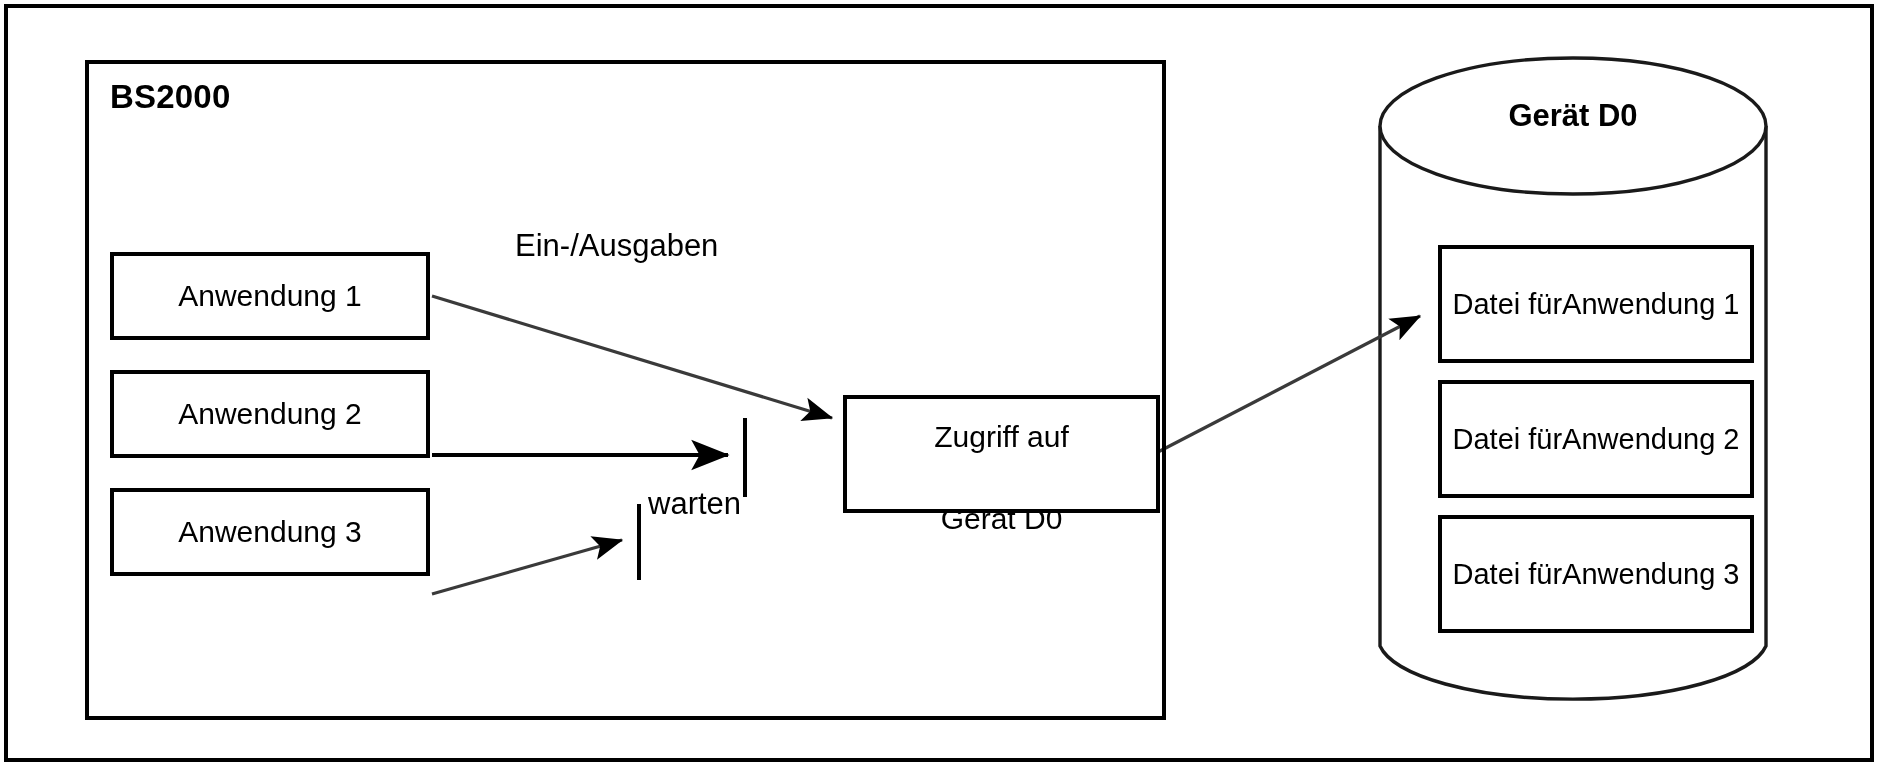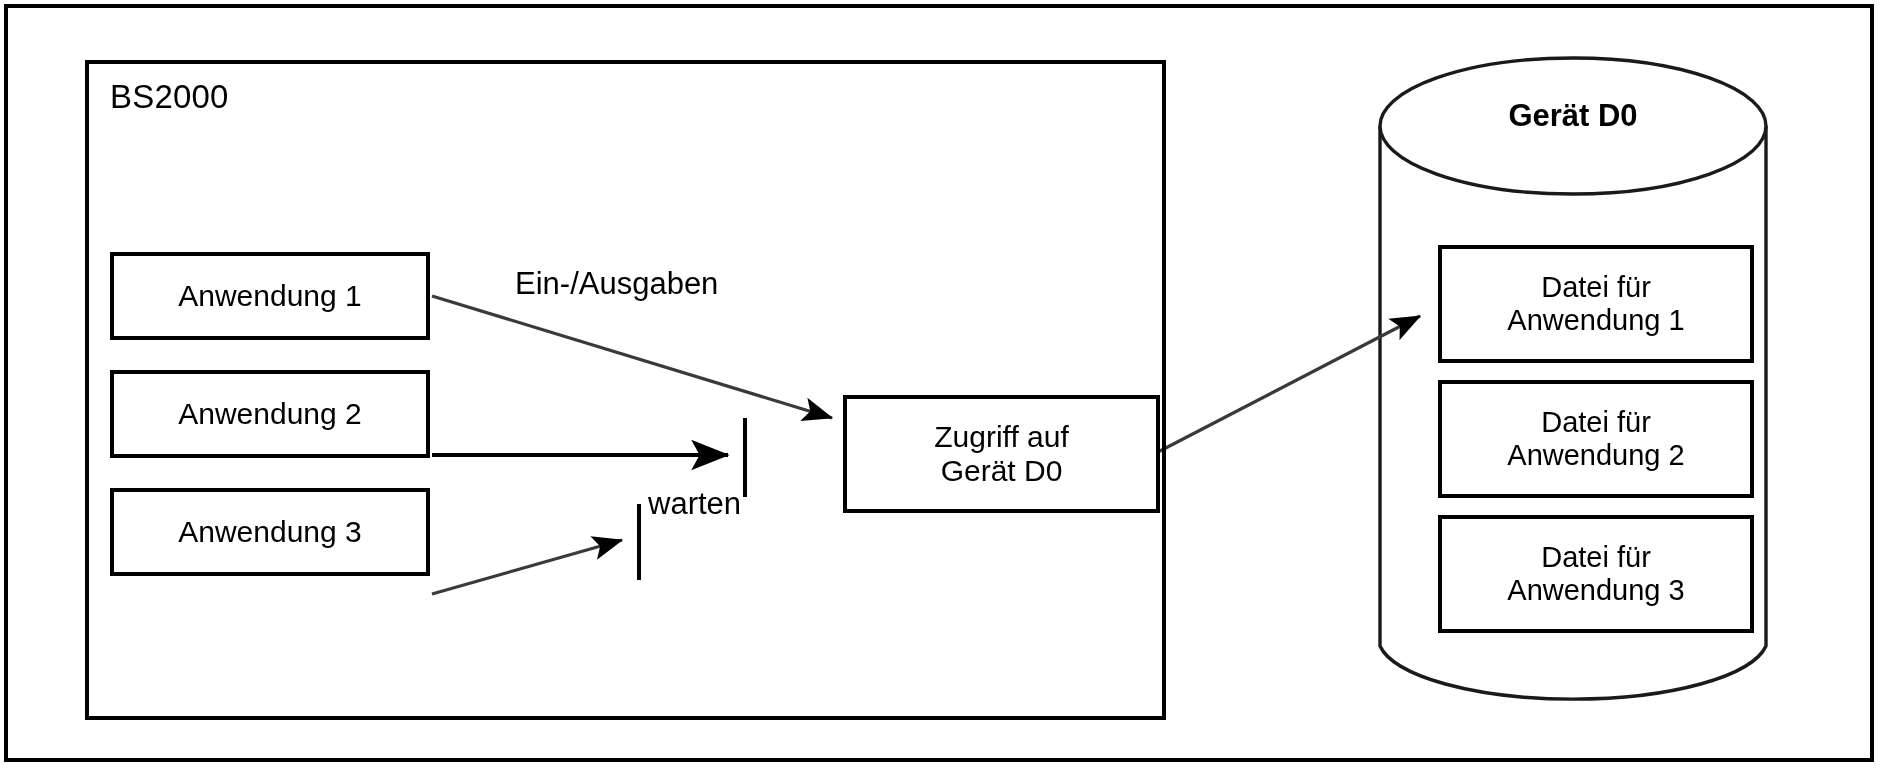--- a/index.html
+++ b/index.html
@@ -2,37 +2,37 @@
 <html><head>
 <meta charset="utf-8">
 <style>
   html,body{margin:0;padding:0;background:#ffffff;}
   body{font-family:"Liberation Sans",sans-serif;}
   #stage{position:relative;width:1888px;height:779px;background:#ffffff;overflow:hidden;}
   #svgroot{position:absolute;left:0;top:0;width:1888px;height:779px;}
   .txt{position:absolute;color:#000;text-align:center;line-height:1.18;white-space:pre-line;}
   .outer-frame{position:absolute;left:4px;top:4px;width:1870px;height:758px;border:4px solid #000;box-sizing:border-box;}
   .bs-frame{position:absolute;left:85px;top:60px;width:1081px;height:660px;border:4px solid #000;box-sizing:border-box;background:transparent;}
-  .bs-title{position:absolute;left:110px;top:78px;font-size:33px;font-weight:normal;letter-spacing:0.2px;text-align:left;}
+  .bs-title{position:absolute;left:110px;top:78px;font-size:33px;font-weight:bold;letter-spacing:0.2px;text-align:left;}
   .app-box{position:absolute;width:320px;height:88px;border:4px solid #000;box-sizing:border-box;background:#fff;
            display:flex;align-items:center;justify-content:center;font-size:30px;}
   .app1{left:110px;top:252px;}
   .app2{left:110px;top:370px;}
   .app3{left:110px;top:488px;}
   .zugriff-box{position:absolute;left:843px;top:395px;width:317px;height:118px;border:4px solid #000;box-sizing:border-box;
                background:#fff;display:flex;flex-direction:column;align-items:center;justify-content:center;font-size:30px;}
-  .zugriff-box span{display:block;}
+  .zugriff-box span{display:block;margin-top:48px;}
   .file-box{position:absolute;left:1438px;width:316px;height:118px;border:4px solid #000;box-sizing:border-box;background:#fff;
-            display:flex;flex-direction:column;align-items:center;justify-content:center;font-size:29px;z-index:4;}
+            display:flex;flex-direction:row;align-items:center;justify-content:center;font-size:29px;z-index:4;}
   .f1{top:245px;}
   .f2{top:380px;}
   .f3{top:515px;}
   .file-box span{display:block;}
   .cyl-label{position:absolute;left:1378px;top:98px;width:390px;text-align:center;font-size:31px;font-weight:bold;z-index:3;}
-  .lbl-io{position:absolute;left:515px;top:228px;font-size:31px;text-align:left;margin-top:38px;}
+  .lbl-io{position:absolute;left:515px;top:228px;font-size:31px;text-align:left;}
   .lbl-warten{position:absolute;left:648px;top:486px;font-size:31px;text-align:left;}
 </style>
 </head>
 <body>
 
 <div id="stage">
 
   <svg id="svgroot" viewBox="0 0 1888 779" xmlns="http://www.w3.org/2000/svg">
     <defs>
       <marker id="arrowhead" markerWidth="11" markerHeight="11" refX="9.2" refY="4.0" orient="auto" markerUnits="strokeWidth">

